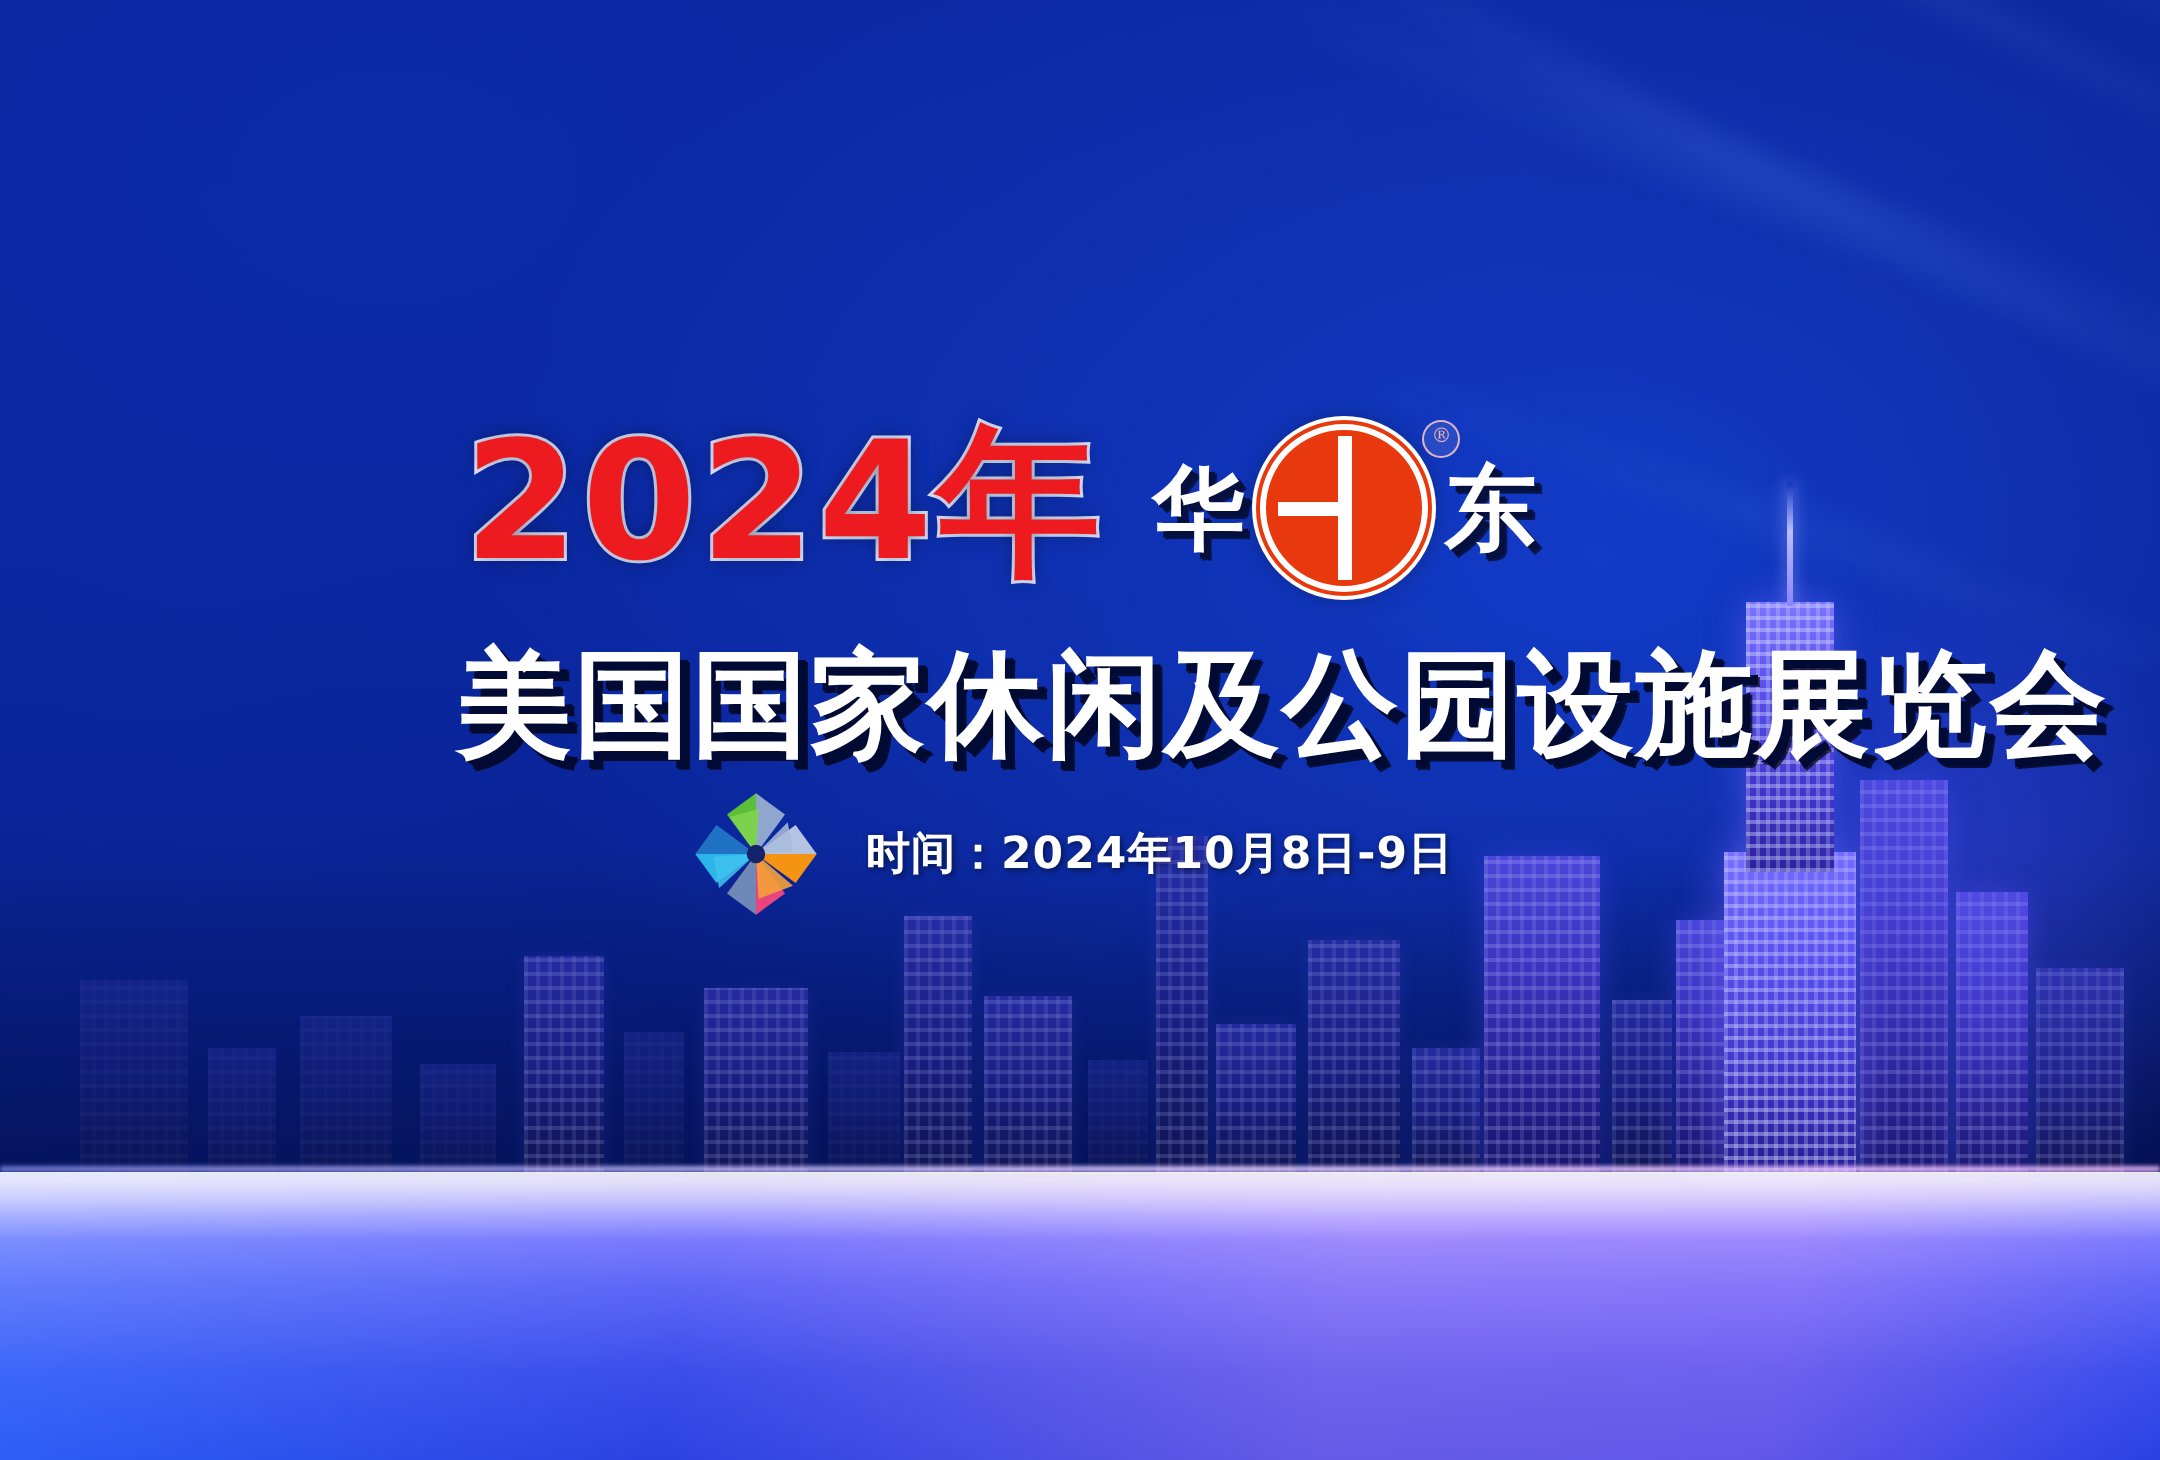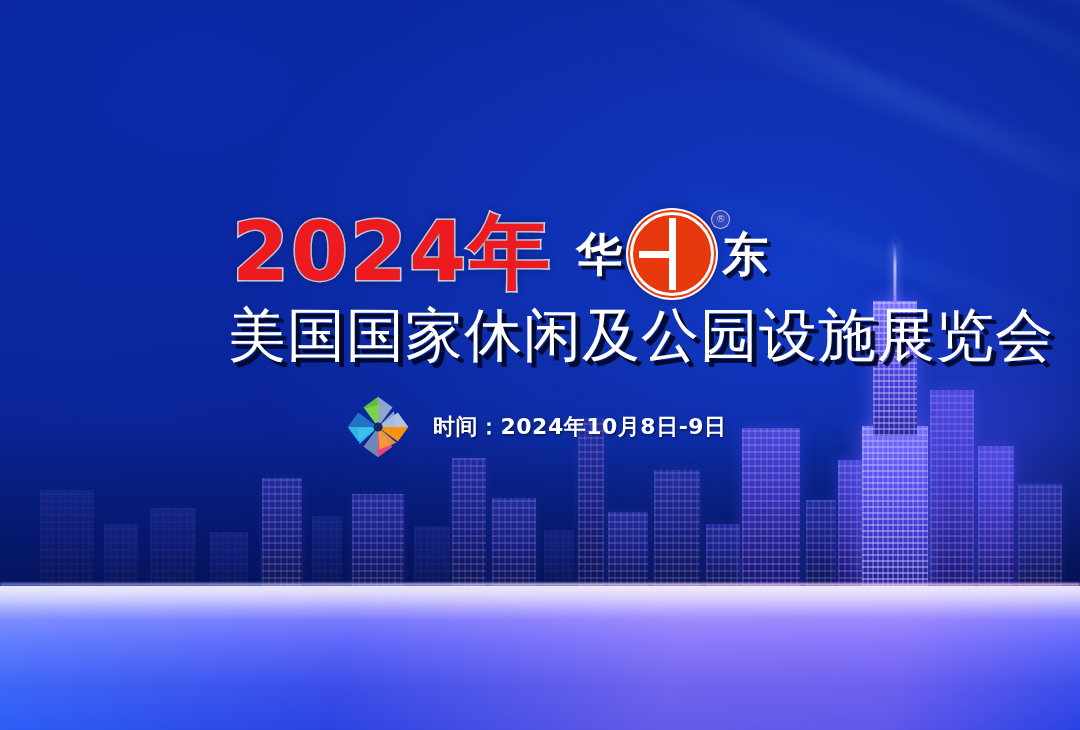--- a/index.html
+++ b/index.html
@@ -210,23 +210,23 @@
     color: rgba(255,190,190,0.9);
     font-size: 10px;
     line-height: 15px;
     text-align: center;
     font-family: "DejaVu Serif", serif;
     background: rgba(255,255,255,0.10);
   }
 
   .main-title {
     position: absolute;
-    left: 228px; top: 306px;
+    left: 228px; top: 323px;
     font-size: 58px;
-    font-weight: 400;
+    font-weight: 700;
     color: #ffffff;
     letter-spacing: 1px;
     line-height: 1;
     white-space: nowrap;
     text-shadow: 4px 4px 0 #010a33, 5px 5px 0 rgba(0,0,0,0.7);
     font-family: "DejaVu Sans", sans-serif;
   }
 
   .info-block {
     position: absolute;

